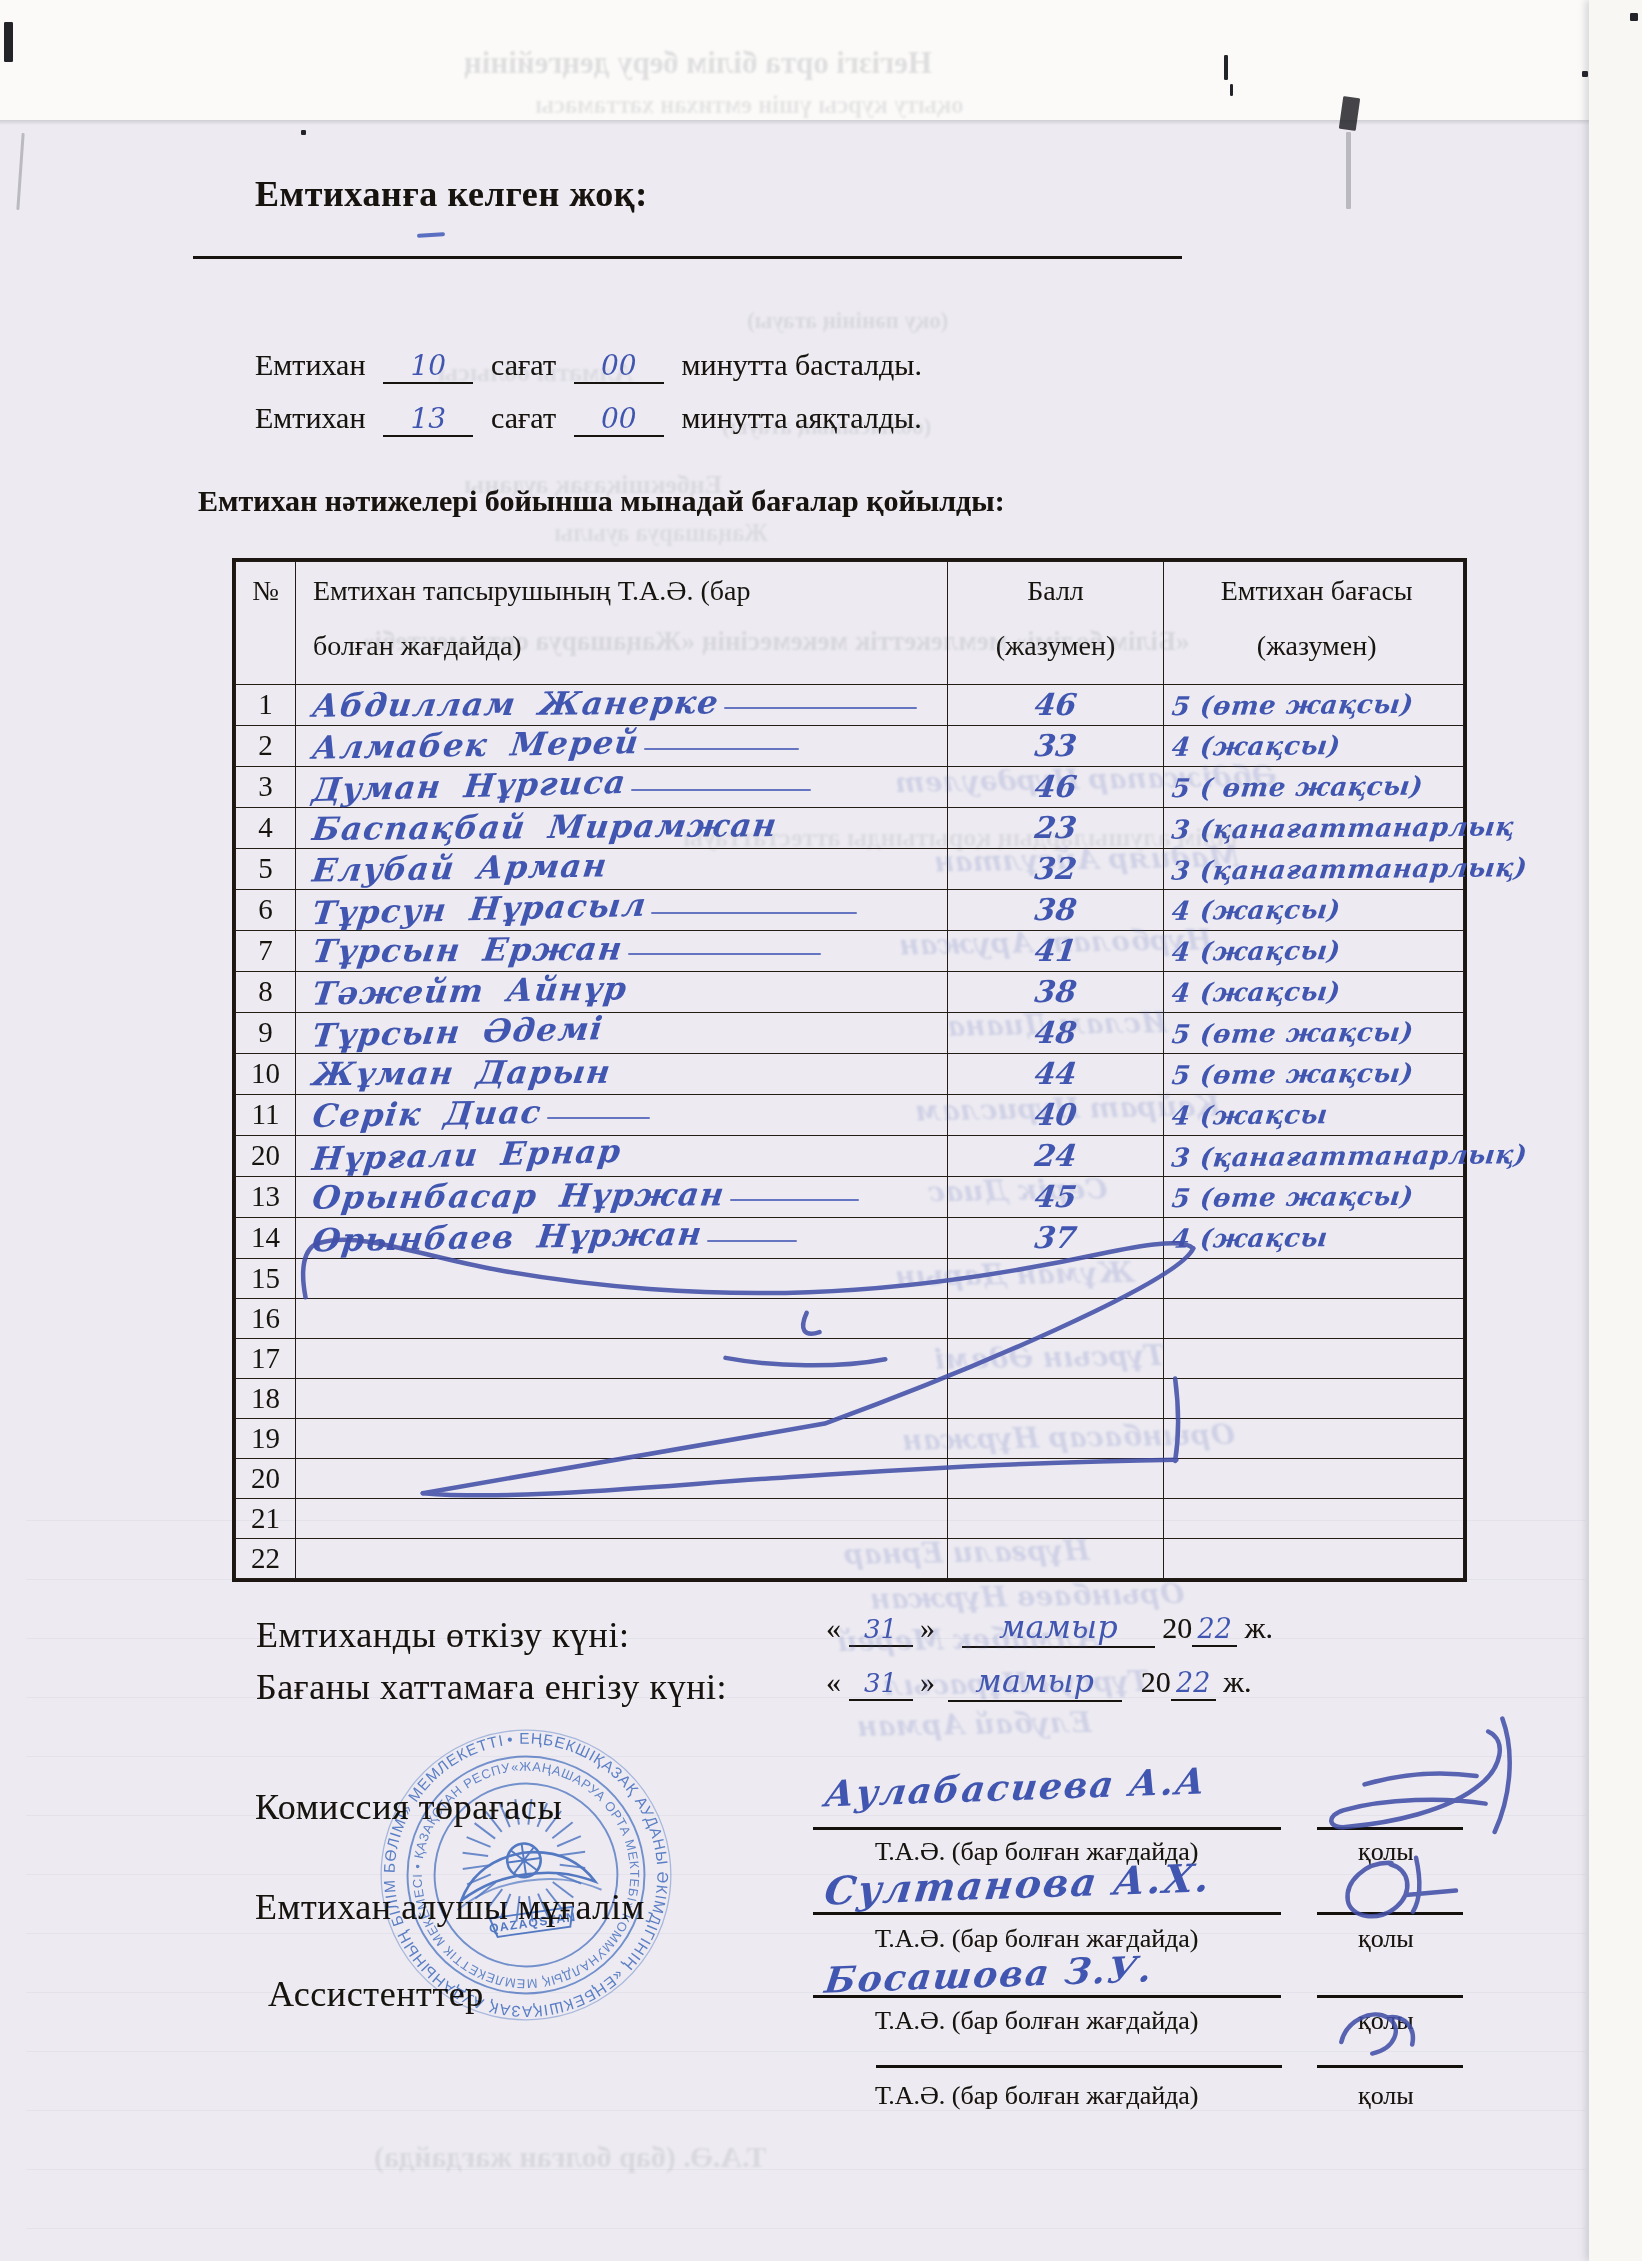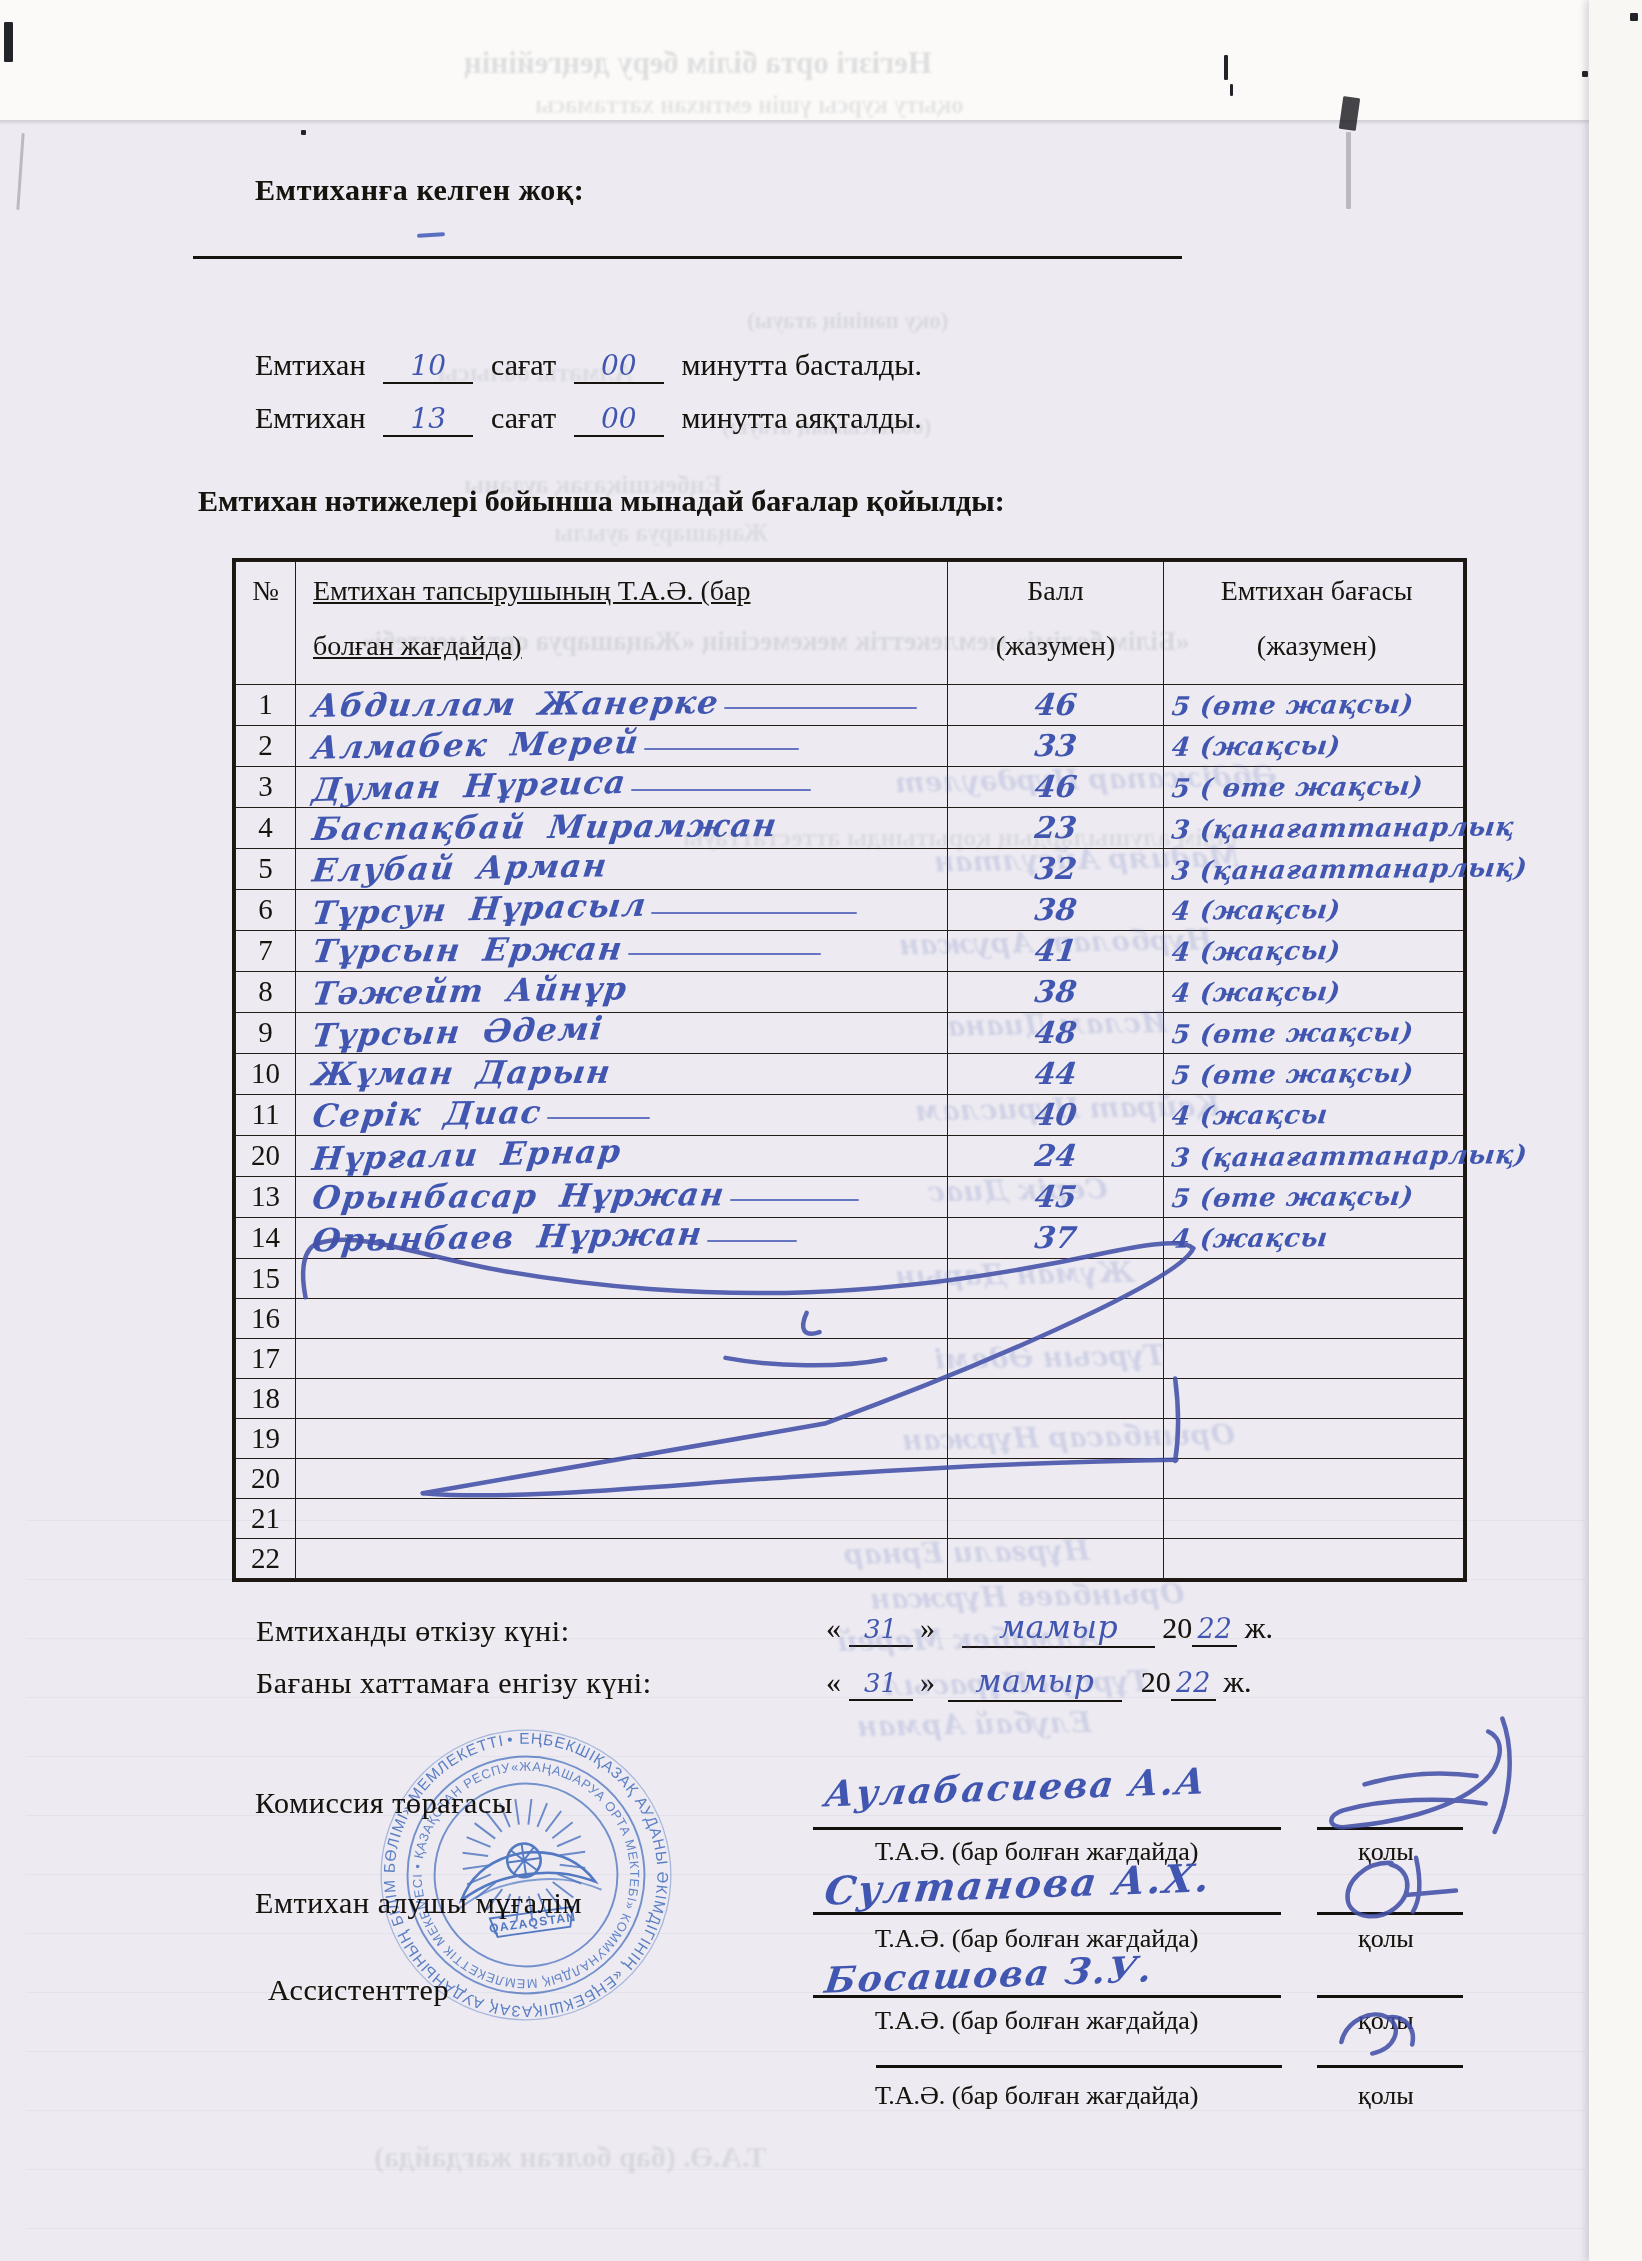--- a/index.html
+++ b/index.html
@@ -19,28 +19,28 @@
   .hw-score{display:inline-block;font-size:30px;font-weight:600;transform:skewX(-7deg);}
   .hw-grade{display:inline-block;font-size:26px;font-weight:600;letter-spacing:0.6px;transform:skewX(-7deg) rotate(-.6deg);white-space:nowrap;}
   .tablewrap{left:232px;top:558px;border:3.2px solid #1c1712;background:rgba(255,255,255,0);}
   table{border-collapse:collapse;table-layout:fixed;width:1192px;}
   td{border:1.9px solid #241d16;vertical-align:top;overflow:visible;}
   td.c-num{width:57px;text-align:center;}
   td.c-name{width:633px;padding-left:17px;}
   td.c-score{width:213px;text-align:center;}
   td.c-grade{width:290px;padding-left:7.7px;}
   tr.hdr td{height:120px;font-size:28px;line-height:55px;white-space:pre-line;}
-  tr.hdr td.c-name{text-align:left;text-decoration:underline;}
+  tr.hdr td.c-name{text-align:left;}
   tr.hdr td.c-score,tr.hdr td.c-grade{text-align:center;}
   tr.data td{height:36px;font-size:29px;line-height:37px;}
   .blank{display:inline-block;border-bottom:2.6px solid #17130e;text-align:center;}
   .dline{position:absolute;height:2.6px;background:#17130e;}
   .sig-underline{position:absolute;height:2.6px;background:#14110d;}
   .caption{font-size:26px;}
-  .label{font-size:30px;letter-spacing:0.6px;}
+  .label{font-size:36px;letter-spacing:0.6px;}
   .ghost{position:absolute;pointer-events:none;white-space:nowrap;}
   .gprint{font-family:"Liberation Serif",serif;font-weight:bold;color:#565868;filter:blur(1.3px);transform:scaleX(-1);}
   .gink{font-family:"DejaVu Serif",serif;font-style:italic;font-weight:600;color:#5d6cba;filter:blur(1.3px);transform:scaleX(-1) rotate(1deg);}
   .speck{position:absolute;background:#23232a;border-radius:1.3px;}
   svg.overlay{position:absolute;left:0;top:0;pointer-events:none;}
   .stampwrap{position:absolute;left:376px;top:1725px;width:300px;height:300px;opacity:.85;mix-blend-mode:multiply;}
 </style>
 </head>
 <body>
 

